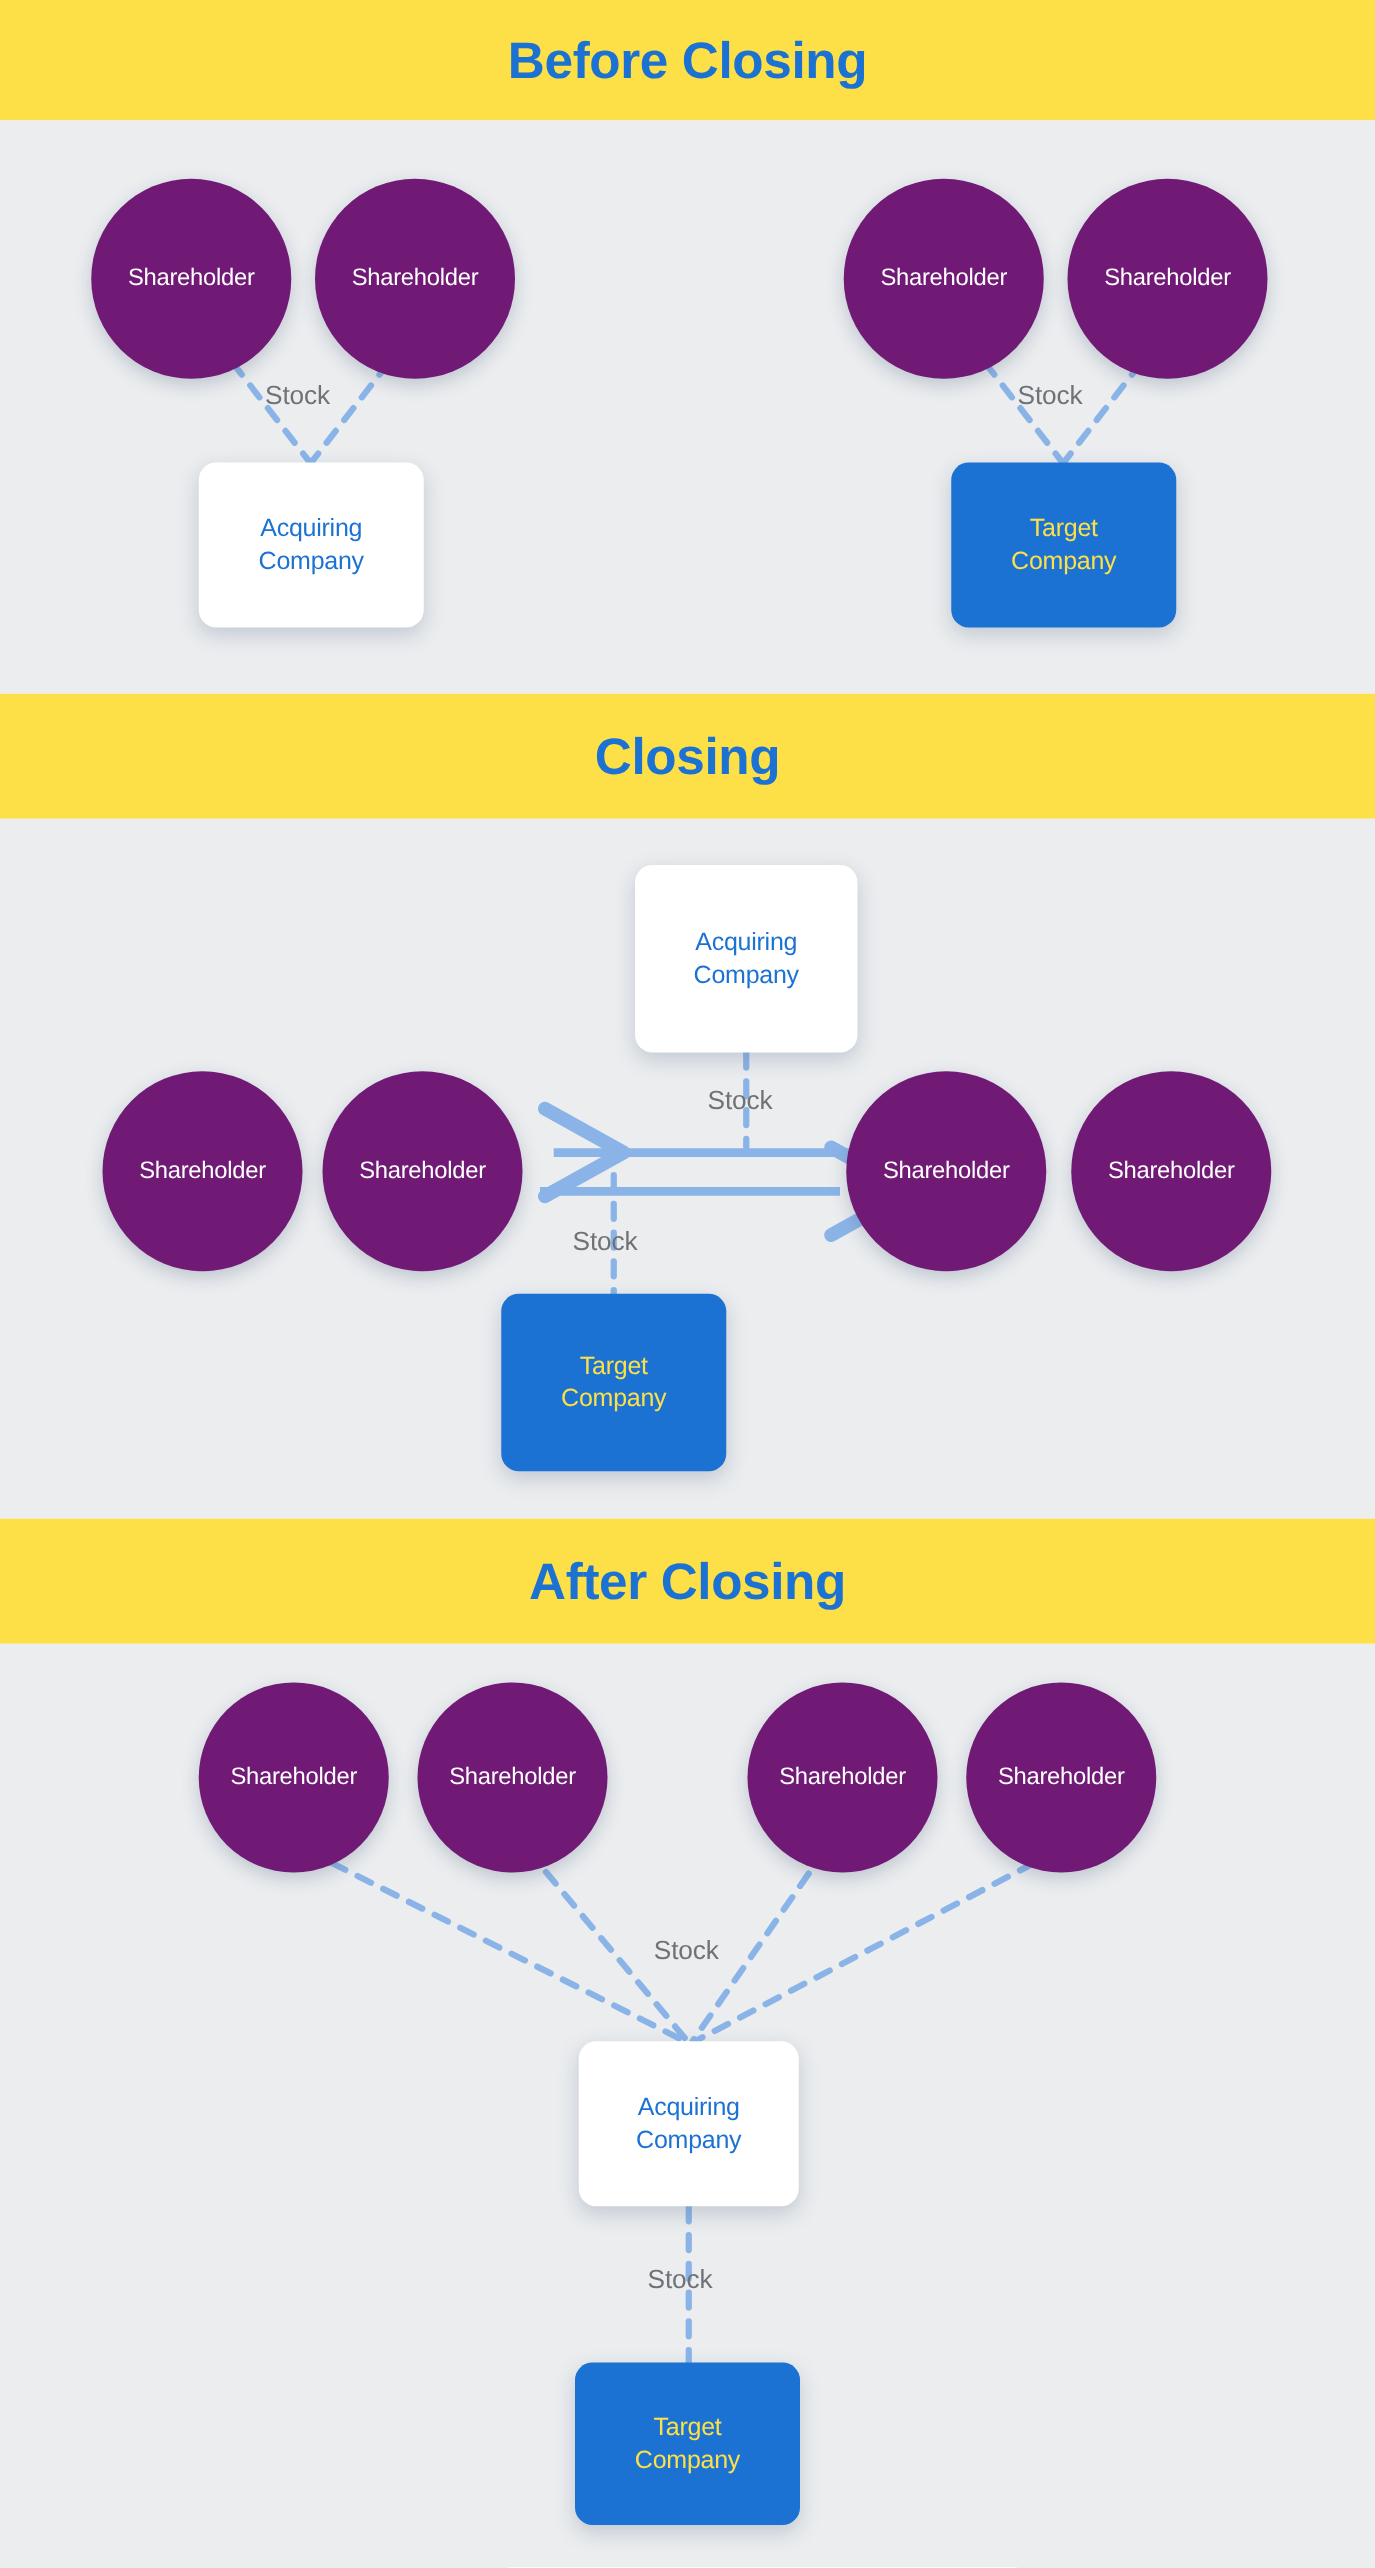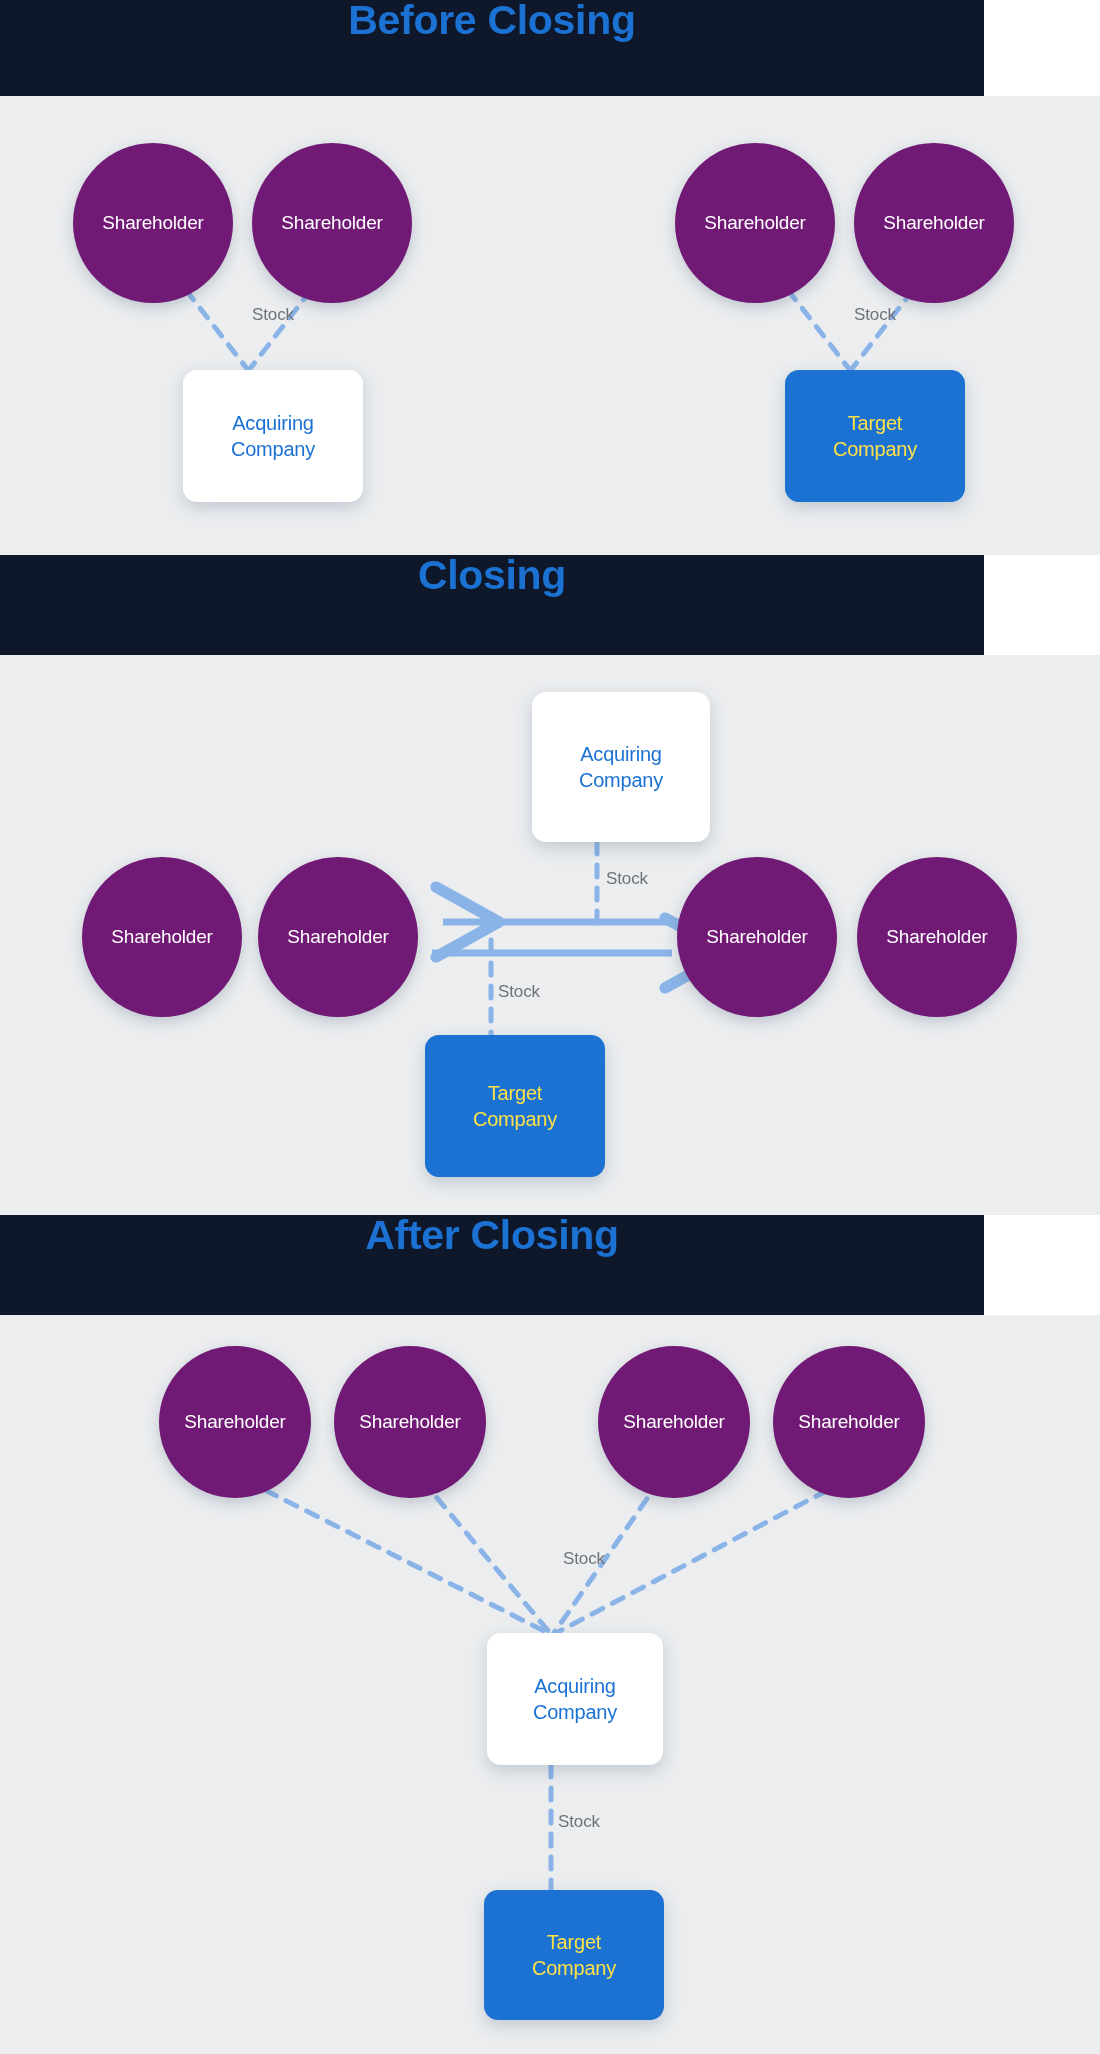--- a/index.html
+++ b/index.html
@@ -13,23 +13,24 @@
     position:relative;
     width:1100px;
     height:2054px;
     overflow:hidden;
     background:#ffffff;
   }
 
   
   .band-white{
     position:absolute;
-    left:0; width:984px;
-    background:#0f172a;
+    left:0; width:1100px;
+    background:#fde047;
     display:flex;
+    align-items:center;
     justify-content:center;
   }
   .band-gray{
     position:absolute;
     left:0; width:1100px;
     background:#ebedef;
   }
   .section-title{
     font-size:41px;
     font-weight:bold;
@@ -62,21 +63,20 @@
     display:flex;
     flex-direction:column;
     align-items:center;
     justify-content:center;
     font-size:20px;
     font-weight:400;
     line-height:1.32;
     letter-spacing:-0.2px;
     text-align:center;
     z-index:4;
-    margin-left:24px;
   }
   .box.acquiring{
     background:#ffffff;
     color:#1b72d3;
   }
   .box.target{
     background:#1b72d3;
     color:#fde047;
   }
 
@@ -85,27 +85,26 @@
     position:absolute;
     left:0; top:0;
     width:1100px; height:2054px;
     z-index:2;
     pointer-events:none;
     overflow:visible;
   }
   .edge-label{
     position:absolute;
     color:#6f7377;
-    font-size:17px;
+    font-size:21px;
     font-weight:400;
     letter-spacing:-0.1px;
     white-space:nowrap;
     z-index:5;
     background:transparent;
-    margin-left:40px;
   }
 </style>
 </head>
 <body>
 
 <div id="page">
 
   <svg class="edges" viewBox="0 0 1100 2054" xmlns="http://www.w3.org/2000/svg">
     <defs>
       <marker id="arrL" markerWidth="12" markerHeight="12" refX="10" refY="6" orient="auto" markerUnits="strokeWidth">

